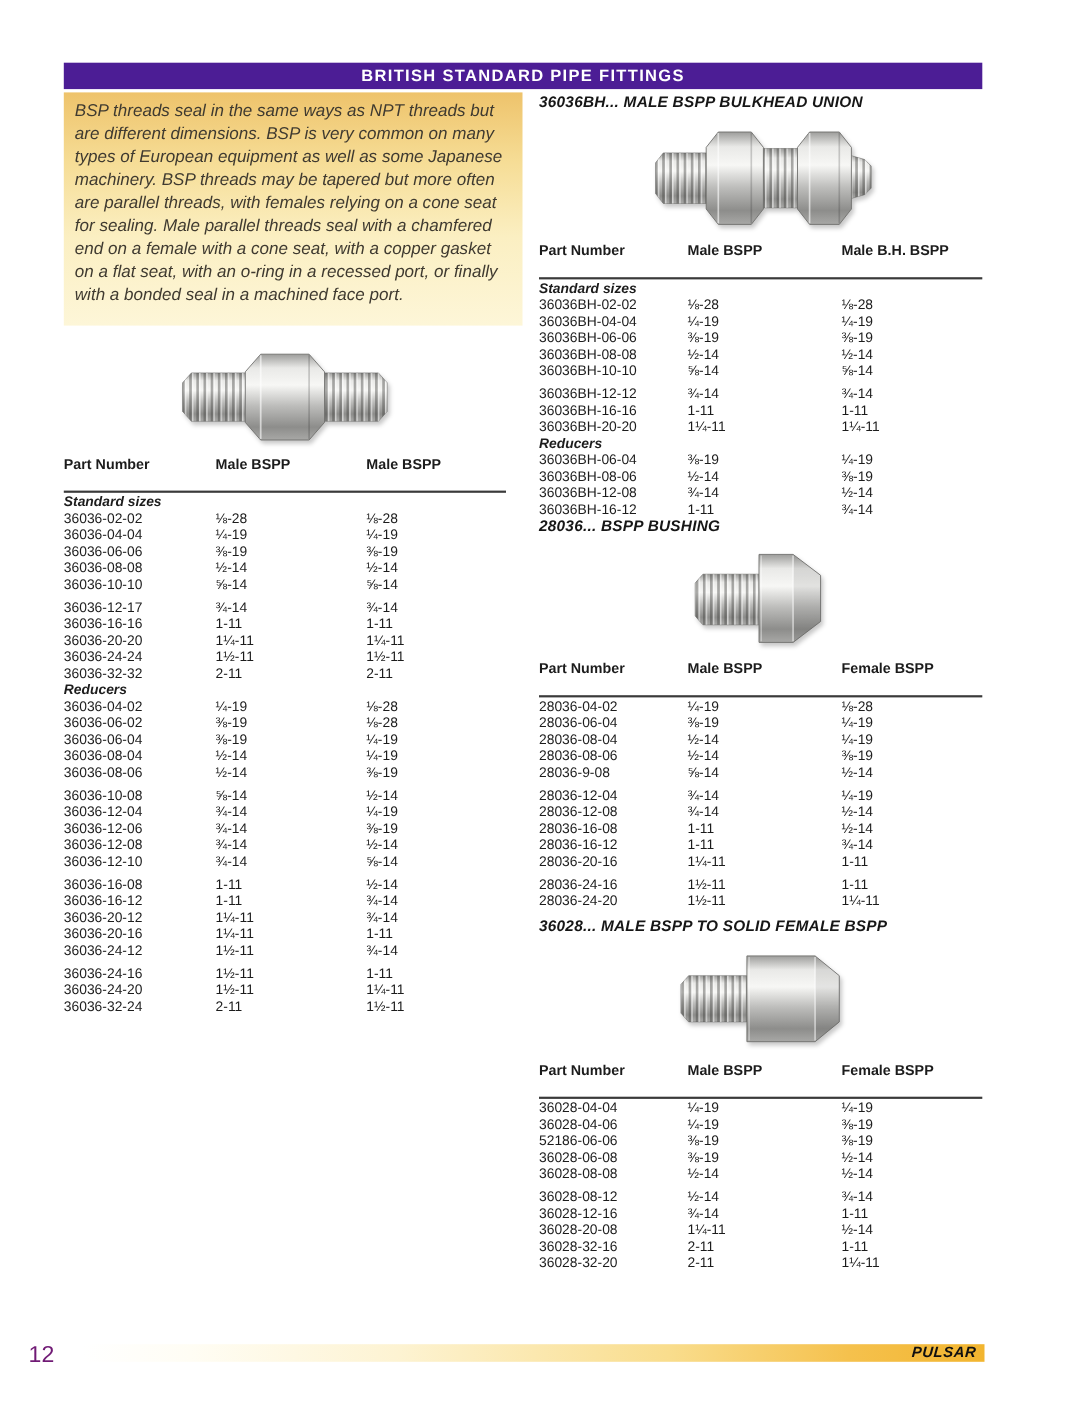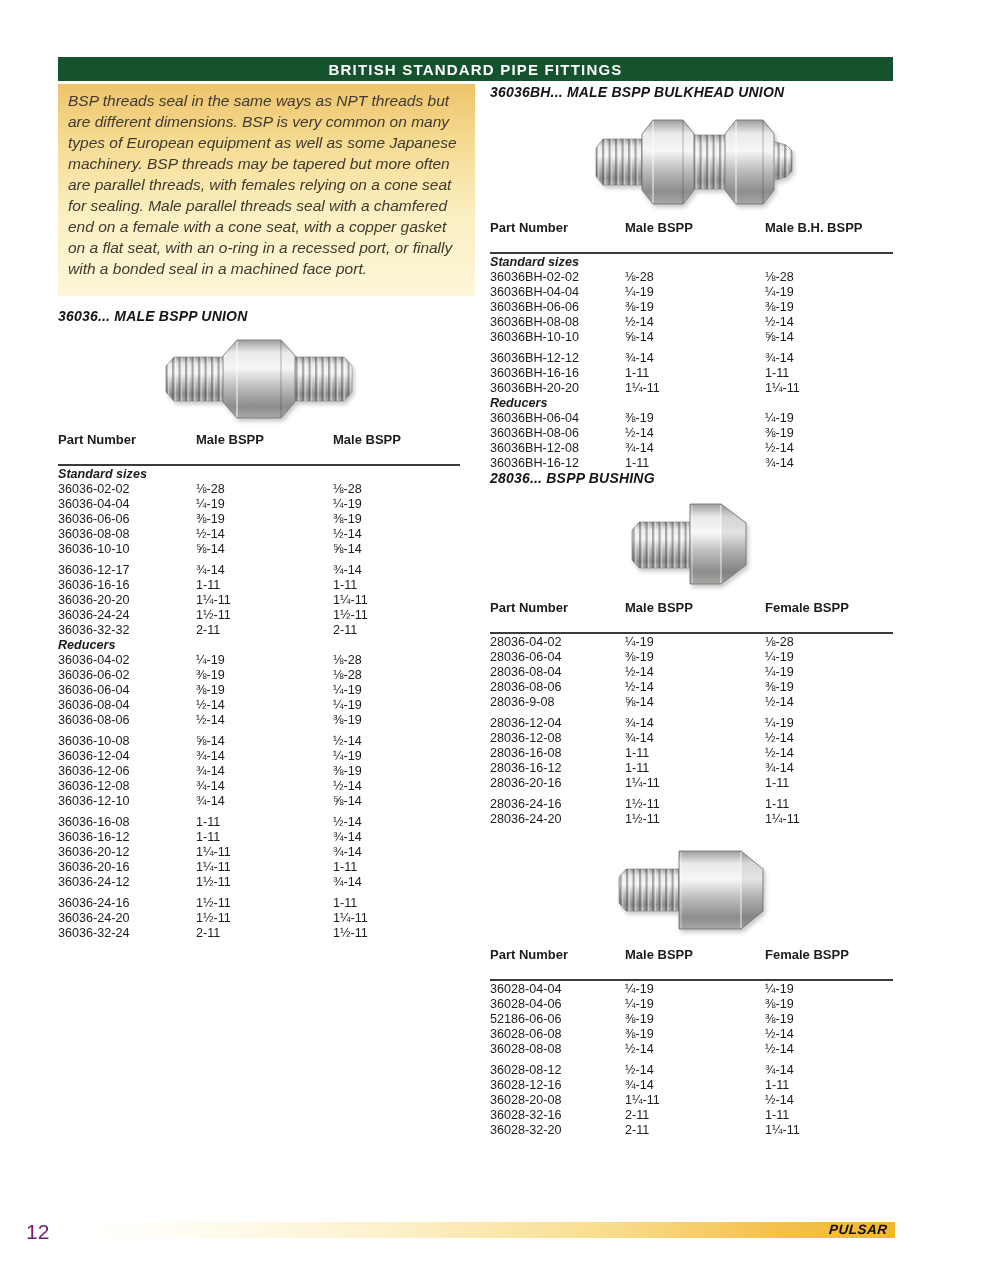--- a/index.html
+++ b/index.html
@@ -1,21 +1,21 @@
 <!DOCTYPE html>
 <html><head>
 <meta charset="utf-8">
 <style>
   html,body{margin:0;padding:0;background:#fff;}
   .page{position:relative;width:989px;height:1280px;background:#ffffff;overflow:hidden;
         font-family:"Liberation Sans","DejaVu Sans",sans-serif;color:#1c1c1c;}
 
   
   .header-bar{position:absolute;left:58px;top:57px;width:835px;height:24px;
-              background:#14532d;color:#ffffff;font-weight:bold;font-size:15px;
+              background:#4c1d95;color:#ffffff;font-weight:bold;font-size:15px;
               letter-spacing:1.2px;text-align:center;line-height:25px;}
 
   
   .intro-box{position:absolute;left:58px;top:84px;width:417px;height:212px;box-sizing:border-box;
              padding:6px 12px 0 10px;
              background:linear-gradient(180deg,#eec36b 0%,#f3d astray 0%,#f6dd96 30%,#fbefc2 62%,#fdf6d8 100%);
              background:linear-gradient(180deg,#eec36b 0%,#f6dd96 30%,#fbefc2 62%,#fdf6d8 100%);
              font-style:italic;font-size:15.5px;line-height:21px;color:#3f3a30;}
 
   
@@ -68,21 +68,20 @@
         <rect x="2.4" y="0" width="1.4" height="12" fill="rgba(255,255,255,0.55)"></rect>
       </pattern>
     </defs>
   </svg>
 
   <div class="header-bar">BRITISH STANDARD PIPE FITTINGS</div>
 
   <div class="intro-box">BSP threads seal in the same ways as NPT threads but are different dimensions. BSP is very common on many types of European equipment as well as some Japanese machinery. BSP threads may be tapered but more often are parallel threads, with females relying on a cone seat for sealing. Male parallel threads seal with a chamfered end on a female with a cone seat, with a copper gasket on a flat seat, with an o-ring in a recessed port, or finally with a bonded seal in a machined face port.</div>
 
   <div class="col-left">
-    <div class="sec-title">36036... MALE BSPP UNION</div>
     <div class="img-wrap" style="height:106px">
       <svg width="200" height="100" viewBox="0 0 200 100">
         <path d="M15,28 H72 V72 H15 L7,63 V37 Z" fill="url(#mg)" stroke="#7a7a78" stroke-width="0.6"></path>
         <path d="M15,28 H72 V72 H15 L7,63 V37 Z" fill="url(#thr)"></path>
         <path d="M128,28 H185 L193,37 V63 L185,72 H128 Z" fill="url(#mg)" stroke="#7a7a78" stroke-width="0.6"></path>
         <path d="M128,28 H185 L193,37 V63 L185,72 H128 Z" fill="url(#thr)"></path>
         <path d="M78,11 H122 L136,27 V73 L122,89 H78 L64,27 V73 L64,27 Z M78,11 L64,27 V73 L78,89" fill="none"></path>
         <path d="M78,11 H122 L136,27 V73 L122,89 H78 L64,73 V27 Z" fill="url(#mg)" stroke="#6e6e6c" stroke-width="0.8"></path>
         <path d="M78,12 V88" stroke="rgba(255,255,255,0.6)" stroke-width="1.6"></path>
         <path d="M122,12 V88" stroke="rgba(40,40,40,0.22)" stroke-width="1.6"></path>
@@ -357,20 +356,21 @@
         </div>
         <div class="trow">
           <span class="c c0">28036-24-20</span>
           <span class="c c1">1½-11</span>
           <span class="c c2">1¼-11</span>
         </div>
       </div>
   </div>
 
   <div class="sec-adapter">
+    <div class="sec-title">36028... MALE BSPP TO SOLID FEMALE BSPP</div>
     <div class="img-wrap" style="height:114px">
       <svg width="158" height="108" viewBox="0 0 158 108">
         <path d="M13,33 H66 V75 H13 L6,67 V41 Z" fill="url(#mg)" stroke="#7a7a78" stroke-width="0.6"></path>
         <path d="M13,33 H66 V75 H13 L6,67 V41 Z" fill="url(#thr)"></path>
         <path d="M66,15 H128 L150,33 V75 L128,93 H66 Z" fill="url(#mg)" stroke="#6e6e6c" stroke-width="0.8"></path>
         <path d="M128,15 L150,33 V75 L128,93 Z" fill="rgba(40,40,40,0.09)"></path>
         <path d="M128,16 V92" stroke="rgba(255,255,255,0.55)" stroke-width="1.5"></path>
         <path d="M68,16 V92" stroke="rgba(255,255,255,0.45)" stroke-width="1.2"></path>
       </svg>
     </div>

